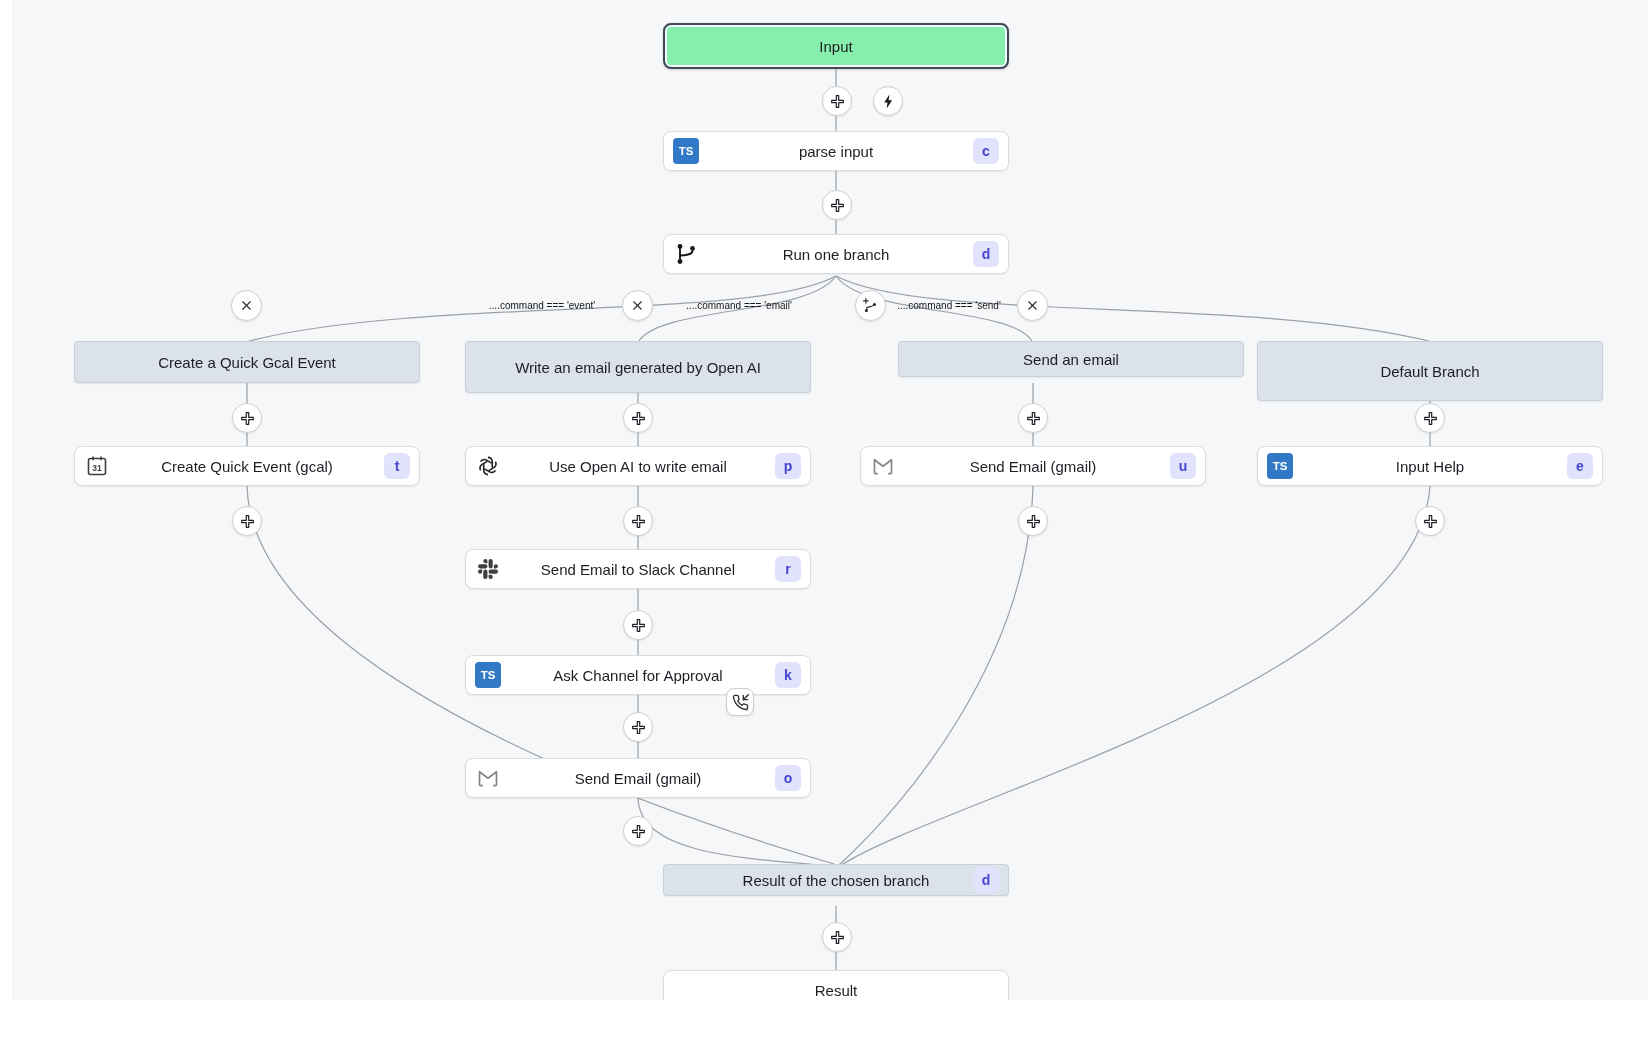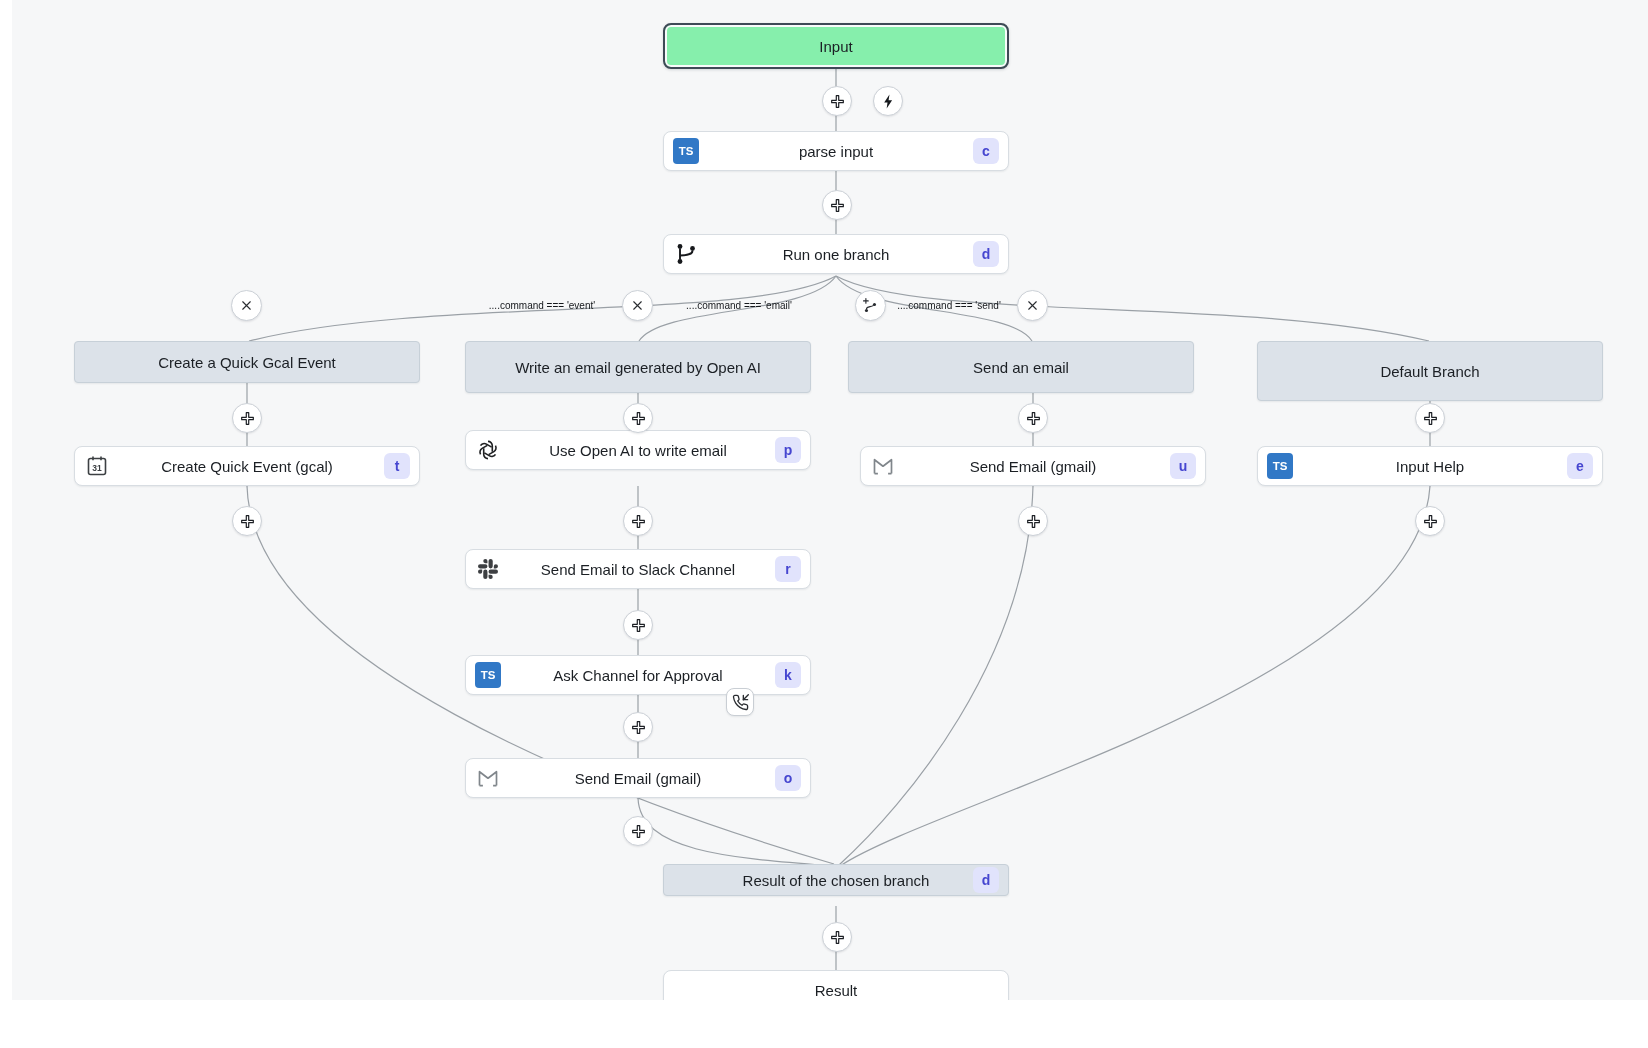--- a/index.html
+++ b/index.html
@@ -202,21 +202,21 @@
       <use href="#sym-x"></use>
     </svg>
   </div>
 
 <div class="node vnode" style="left:74px;top:341px;height:42px">
   <span class="label">Create a Quick Gcal Event</span>
 </div>
 <div class="node vnode" style="left:465px;top:341px;height:52px">
   <span class="label">Write an email generated by Open AI</span>
 </div>
-<div class="node vnode" style="left:848px;top:341px;height:52px">
+<div class="node vnode" style="left:898px;top:341px;height:36px">
   <span class="label">Send an email</span>
 </div>
 <div class="node vnode" style="left:1257px;top:341px;height:60px">
   <span class="label">Default Branch</span>
 </div>
 
 <div class="circle" style="left:232px;top:403px">
     <svg>
       <use href="#sym-plus"></use>
     </svg>
@@ -239,21 +239,21 @@
 
 <div class="node" style="left:74px;top:446px">
   <span class="icon">
       <svg>
         <use href="#sym-gcal"></use>
       </svg>
     </span>
   <span class="label">Create Quick Event (gcal)</span>
   <span class="badge">t</span>
 </div>
-<div class="node" style="left:465px;top:430px">
+<div class="node" style="left:465px;top:446px">
   <span class="icon">
       <svg>
         <use href="#sym-openai"></use>
       </svg>
     </span>
   <span class="label">Use Open AI to write email</span>
   <span class="badge">p</span>
 </div>
 <div class="node" style="left:860px;top:446px">
   <span class="icon">

